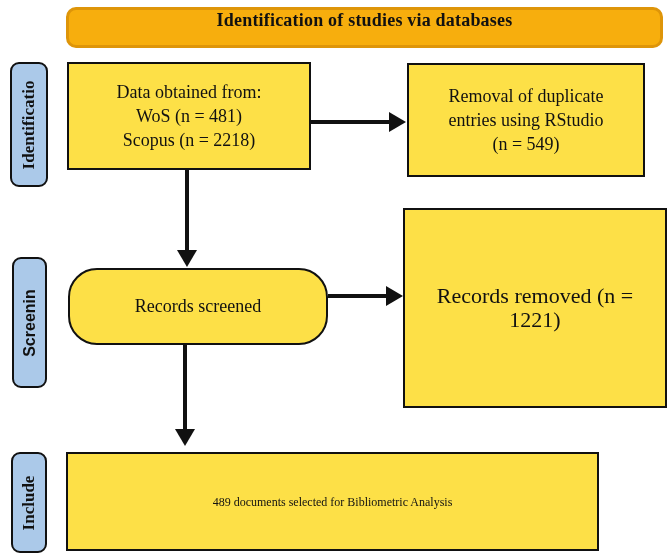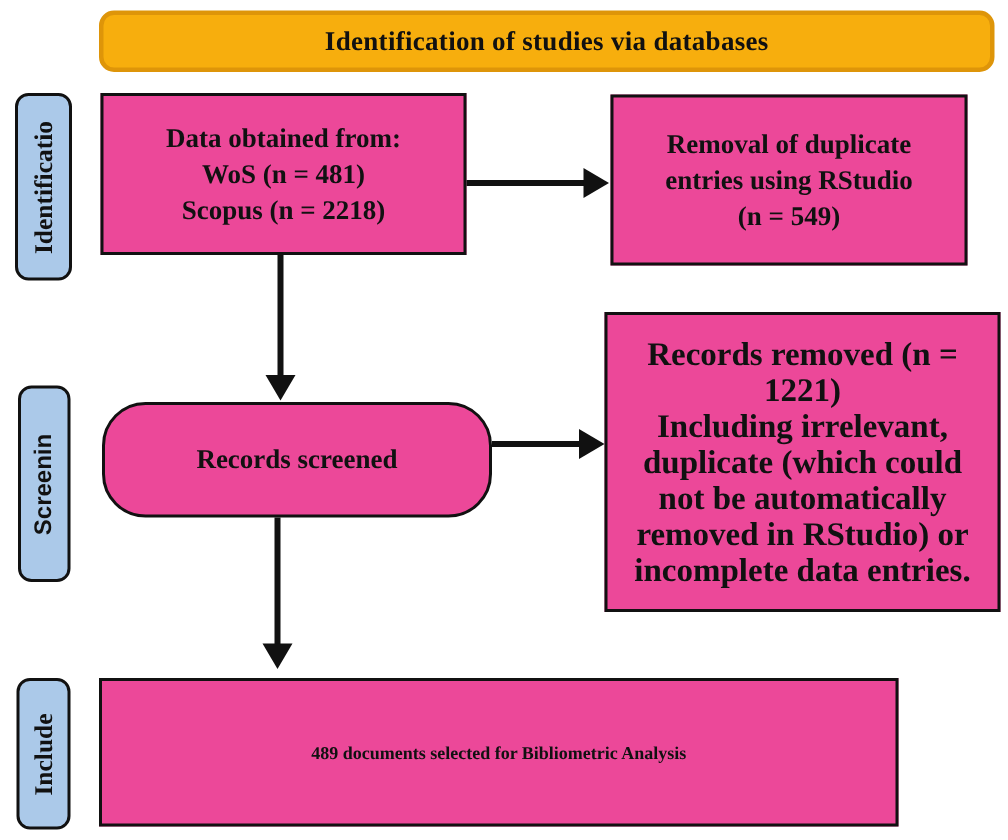--- a/index.html
+++ b/index.html
@@ -22,21 +22,21 @@
   }
 
   
   .banner {
     position: absolute;
     left: 66px; top: 7px;
     width: 597px; height: 41px;
     background: var(--banner-fill);
     border: 3px solid var(--banner-border);
     border-radius: 10px;
-    display: flex; align-items: center; justify-content: center;
+    display: flex; justify-content: center;
   }
   .banner-text {
     font-size: 18px; font-weight: bold; color: #111;
     letter-spacing: 0.2px;
   }
 
   
   .stage {
     position: absolute;
     background: var(--stage-fill);
@@ -50,26 +50,26 @@
     font-size: 17px; font-weight: bold; color: #111;
   }
   .stage-identification { left: 10px; top: 62px;  width: 38px; height: 125px; }
   .stage-screening      { left: 12px; top: 257px; width: 35px; height: 131px; }
   .stage-included       { left: 11px; top: 452px; width: 36px; height: 101px; }
   .stage-screening span { font-family: "Liberation Sans", "DejaVu Sans", sans-serif; font-size: 16px; }
 
   
   .fbox {
     position: absolute;
-    background: #ec4899;
+    background: #fde047;
     border: 2.5px solid var(--outline);
     display: flex; flex-direction: column;
     align-items: center; justify-content: center;
     text-align: center;
-    font-weight: bold; color: #111;
+    font-weight: normal; color: #111;
   }
   .fbox .line { display: block; }
 
   .box-data-obtained   { left: 67px;  top: 62px;  width: 244px; height: 108px; font-size: 18px; line-height: 24px; }
   .box-dup-removal     { left: 407px; top: 63px;  width: 238px; height: 114px; font-size: 18px; line-height: 24px; padding: 0 32px; }
   .box-screened        { left: 68px;  top: 268px; width: 260px; height: 77px;  font-size: 18px; line-height: 25px; border-radius: 29px; }
   .box-removed         { left: 403px; top: 208px; width: 264px; height: 200px; font-size: 22px; line-height: 24px; padding: 0 17px; }
   .box-final           { left: 66px;  top: 452px; width: 533px; height: 99px;  font-size: 12px; line-height: 24px; }
 
   
@@ -122,21 +122,20 @@
   <div class="fbox box-dup-removal">
     <span class="line">Removal of duplicate entries using RStudio (n = 549)</span>
   </div>
 
   <div class="fbox box-screened">
     <span class="line">Records screened</span>
   </div>
 
   <div class="fbox box-removed">
     <span class="line">Records removed (n = 1221)</span>
-    <span class="line">Including irrelevant, duplicate (which could not be automatically removed in RStudio) or incomplete data entries.</span>
   </div>
 
   <div class="fbox box-final">
     <span class="line">489 documents selected for Bibliometric Analysis</span>
   </div>
 
   <div class="aline h1-line"></div>
   <div class="ahead ahead-right h1-head"></div>
 
   <div class="aline v1-line"></div>

